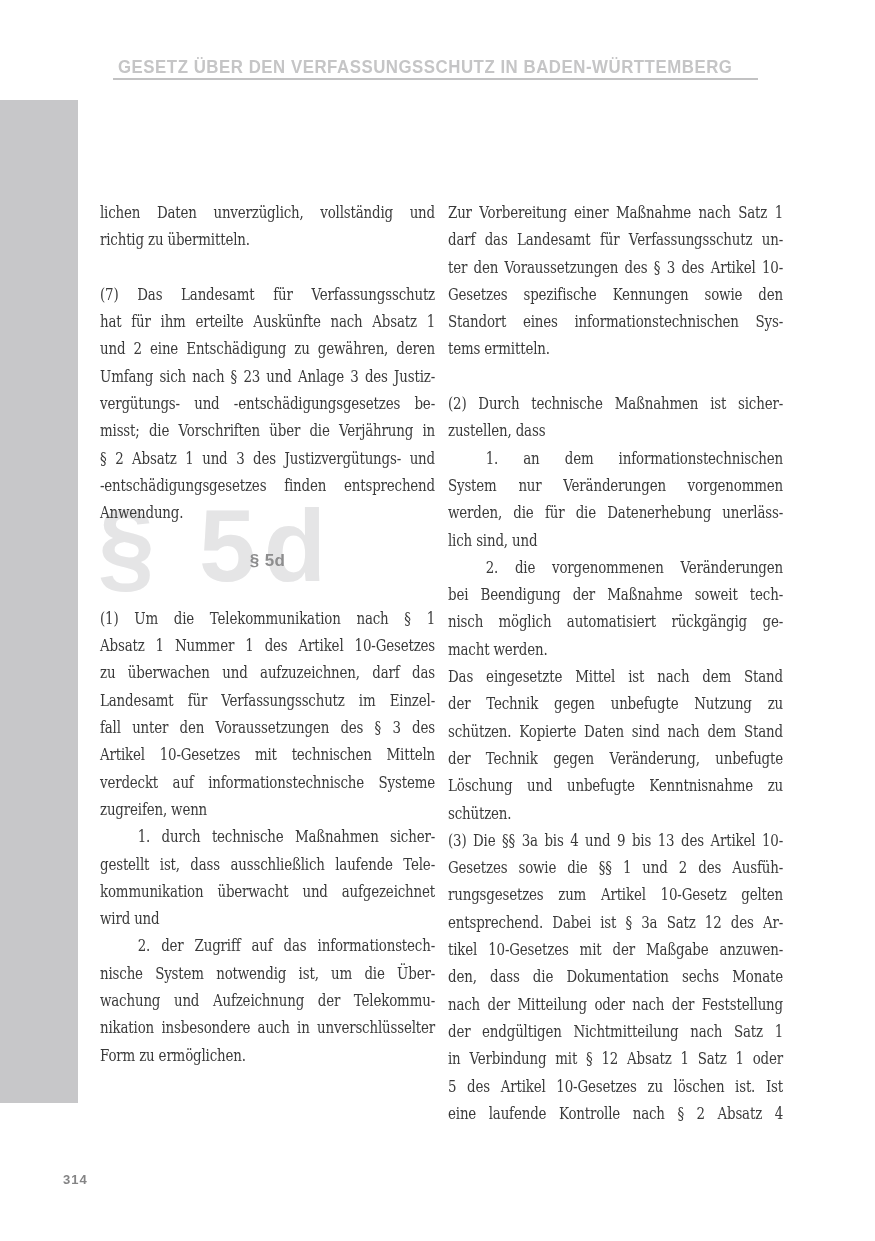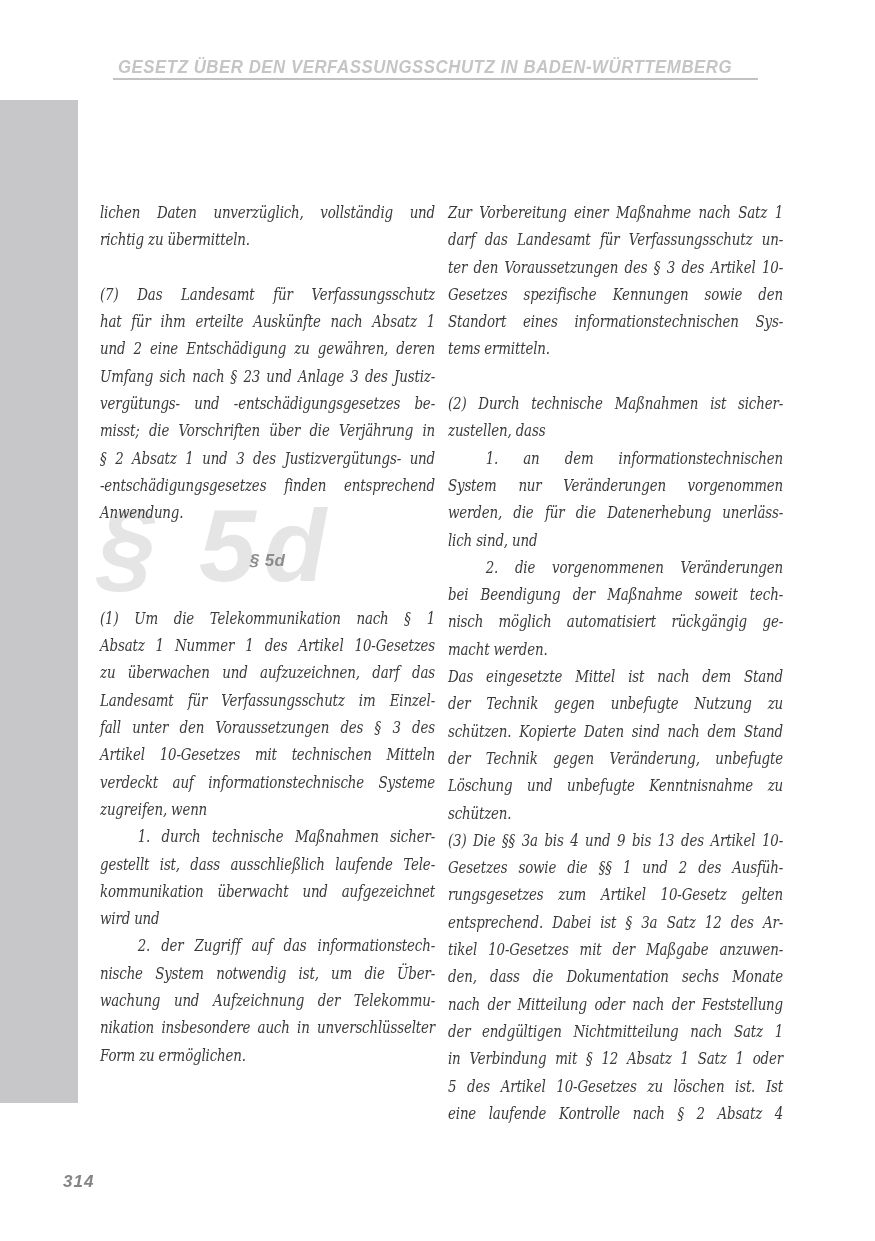--- a/index.html
+++ b/index.html
@@ -2,21 +2,20 @@
 <html><head>
 <meta charset="utf-8">
 <style>
   html,body{margin:0;padding:0;background:#ffffff;}
   .page{
     position:relative;
     width:875px;height:1241px;
     background:#ffffff;
     overflow:hidden;
     font-family:"DejaVu Serif", serif;
-    font-style:italic;
   }
   
   .sidebar-block{
     position:absolute;left:0;top:100px;
     width:78px;height:1003px;
     background:#c7c7c9;
   }
   
   .running-header{
     position:absolute;left:118px;top:56px;
@@ -86,21 +85,21 @@
     line-height:27.3px;
     letter-spacing:0.4px;
     color:#8d8d8e;
   }
   .lines.after-heading{margin-top:31px;}
   
   .page-number{
     position:absolute;left:63px;top:1172px;
     font-family:"Liberation Sans", sans-serif;
     font-weight:bold;
-    font-size:17px;
+    font-size:13px;
     letter-spacing:1px;
     color:#848485;
   }
 </style>
 </head>
 <body>
 
 <div class="page">
 
   <div class="sidebar-block"></div>

